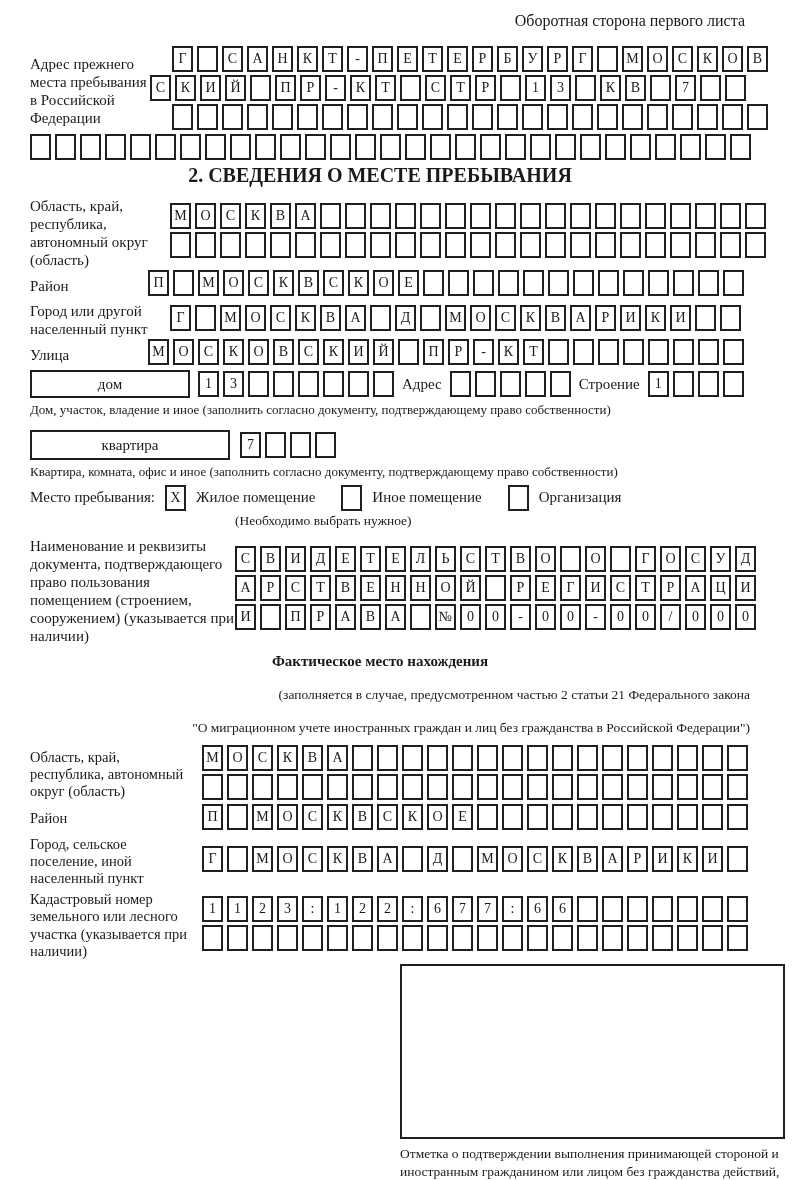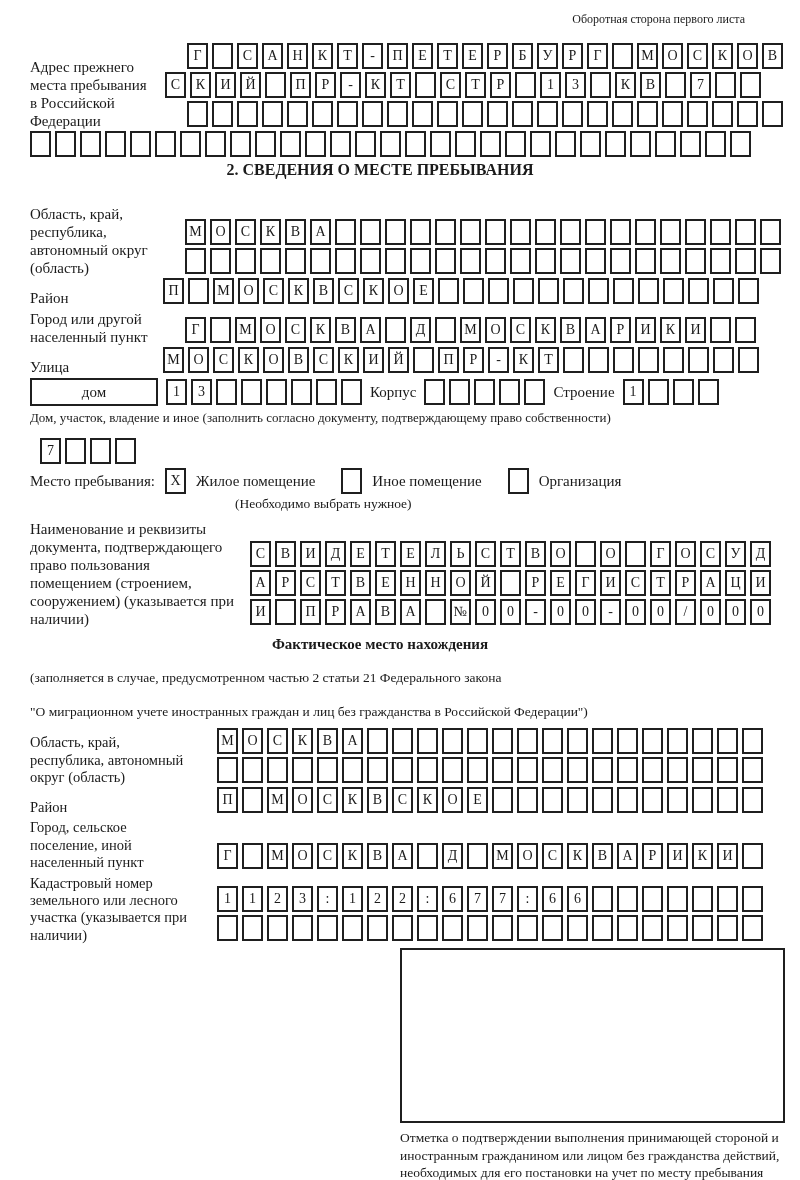--- a/index.html
+++ b/index.html
@@ -4,59 +4,59 @@
 <style>
   html,body{margin:0;padding:0;background:#fff;}
   body{
     width:800px;height:1180px;
     font-family:"Liberation Serif","DejaVu Serif",serif;
     color:#1a1a1a;
     -webkit-font-smoothing:antialiased;
     overflow:hidden;
   }
   .page{padding:12px 10px 6px 30px;box-sizing:border-box;width:800px;}
-  .page-note{text-align:right;font-size:12px;padding-right:45px;margin-bottom:16px;}
+  .page-note{text-align:right;font-size:16px;padding-right:45px;margin-bottom:16px;}
 
   
   .boxrow{display:flex;gap:4px;margin-bottom:3px;}
   .cbox{
     box-sizing:border-box;flex:none;
     width:21px;height:26px;
     border:2px solid #1f1f1f;background:#fff;
     display:inline-flex;align-items:center;justify-content:center;
     font-size:14px;line-height:1;
   }
   .indent1{margin-left:22px;}
   .indent2{margin-left:22px;}
 
-  .frow{display:flex;align-items:flex-end;margin-bottom:1px;gap:15px;}
+  .frow{display:flex;align-items:center;margin-bottom:1px;}
   .flabel{flex:none;font-size:15px;line-height:1.2;padding-top:2px;}
   .w120{width:120px;}
   .w118{width:118px;}
   .w205{width:205px;padding-right:0;box-sizing:border-box;}
   .w172{width:172px;font-size:14.5px;padding-right:6px;box-sizing:border-box;}
   .rows{flex:1 1 auto;}
 
   .caption{font-size:13px;line-height:1.25;}
   .center{text-align:center;}
   .cap-indent{margin:2px 0 6px 0;}
 
-  h2.sec-title{font-size:16px;text-align:center;margin:4px 60px 24px 0;font-weight:bold;}
+  h2.sec-title{font-size:20px;text-align:center;margin:4px 60px 8px 0;font-weight:bold;}
   .fact-title{font-size:15px;font-weight:bold;text-align:center;margin:6px 60px 4px 0;}
-  .fact-note{font-size:13.5px;text-align:left;margin:16px 40px 2px 0;line-height:1.3;}
+  .fact-note{font-size:13.5px;text-align:right;margin:16px 40px 2px 0;line-height:1.3;}
   .fact-note.last{margin-bottom:8px;}
 
   
   .inline-row{display:flex;align-items:center;margin:2px 0 4px 0;}
   .widebox{
     box-sizing:border-box;border:2px solid #1f1f1f;background:#fff;
     display:inline-flex;align-items:center;justify-content:center;
     font-size:15px;flex:none;
   }
-  .house-type{width:128px;height:28px;}
+  .house-type{width:160px;height:28px;}
   .apt-type{width:200px;height:30px;}
   .inline-label{font-size:15px;margin:0 8px;flex:none;}
   .gap8{margin-left:8px;}
   .gap10{margin-left:10px;}
 
   
   .stay-row{display:flex;align-items:center;margin:4px 0 2px 0;font-size:15px;}
   .stay-label{flex:none;margin-right:10px;}
   .opt-label{flex:none;margin:0 26px 0 10px;}
   .opt-label.last{margin-right:0;}
@@ -355,46 +355,48 @@
     <span class="boxrow gap8" style="margin-bottom:0;">
         <span class="cbox">1</span>
         <span class="cbox">3</span>
         <span class="cbox"></span>
         <span class="cbox"></span>
         <span class="cbox"></span>
         <span class="cbox"></span>
         <span class="cbox"></span>
         <span class="cbox"></span>
       </span>
-    <span class="inline-label">Корпус</span>
+    <span class="inline-label">Адрес</span>
     <span class="boxrow" style="margin-bottom:0;">
         <span class="cbox"></span>
         <span class="cbox"></span>
         <span class="cbox"></span>
         <span class="cbox"></span>
         <span class="cbox"></span>
       </span>
     <span class="inline-label">Строение</span>
     <span class="boxrow" style="margin-bottom:0;">
         <span class="cbox">1</span>
         <span class="cbox"></span>
         <span class="cbox"></span>
         <span class="cbox"></span>
       </span>
   </div>
   <div class="caption" style="margin-bottom:12px;">Дом, участок, владение и иное (заполнить согласно документу, подтверждающему право собственности)</div>
 
   <div class="inline-row">
+    <span class="widebox apt-type">квартира</span>
     <span class="boxrow gap10" style="margin-bottom:0;">
         <span class="cbox">7</span>
         <span class="cbox"></span>
         <span class="cbox"></span>
         <span class="cbox"></span>
       </span>
   </div>
+  <div class="caption" style="margin-bottom:4px;">Квартира, комната, офис и иное (заполнить согласно документу, подтверждающему право собственности)</div>
 
   <div class="stay-row">
     <span class="stay-label">Место пребывания:</span>
     <span class="cbox">X</span>
     <span class="opt-label">Жилое помещение</span>
     <span class="cbox"></span>
     <span class="opt-label">Иное помещение</span>
     <span class="cbox"></span>
     <span class="opt-label last">Организация</span>
   </div>

